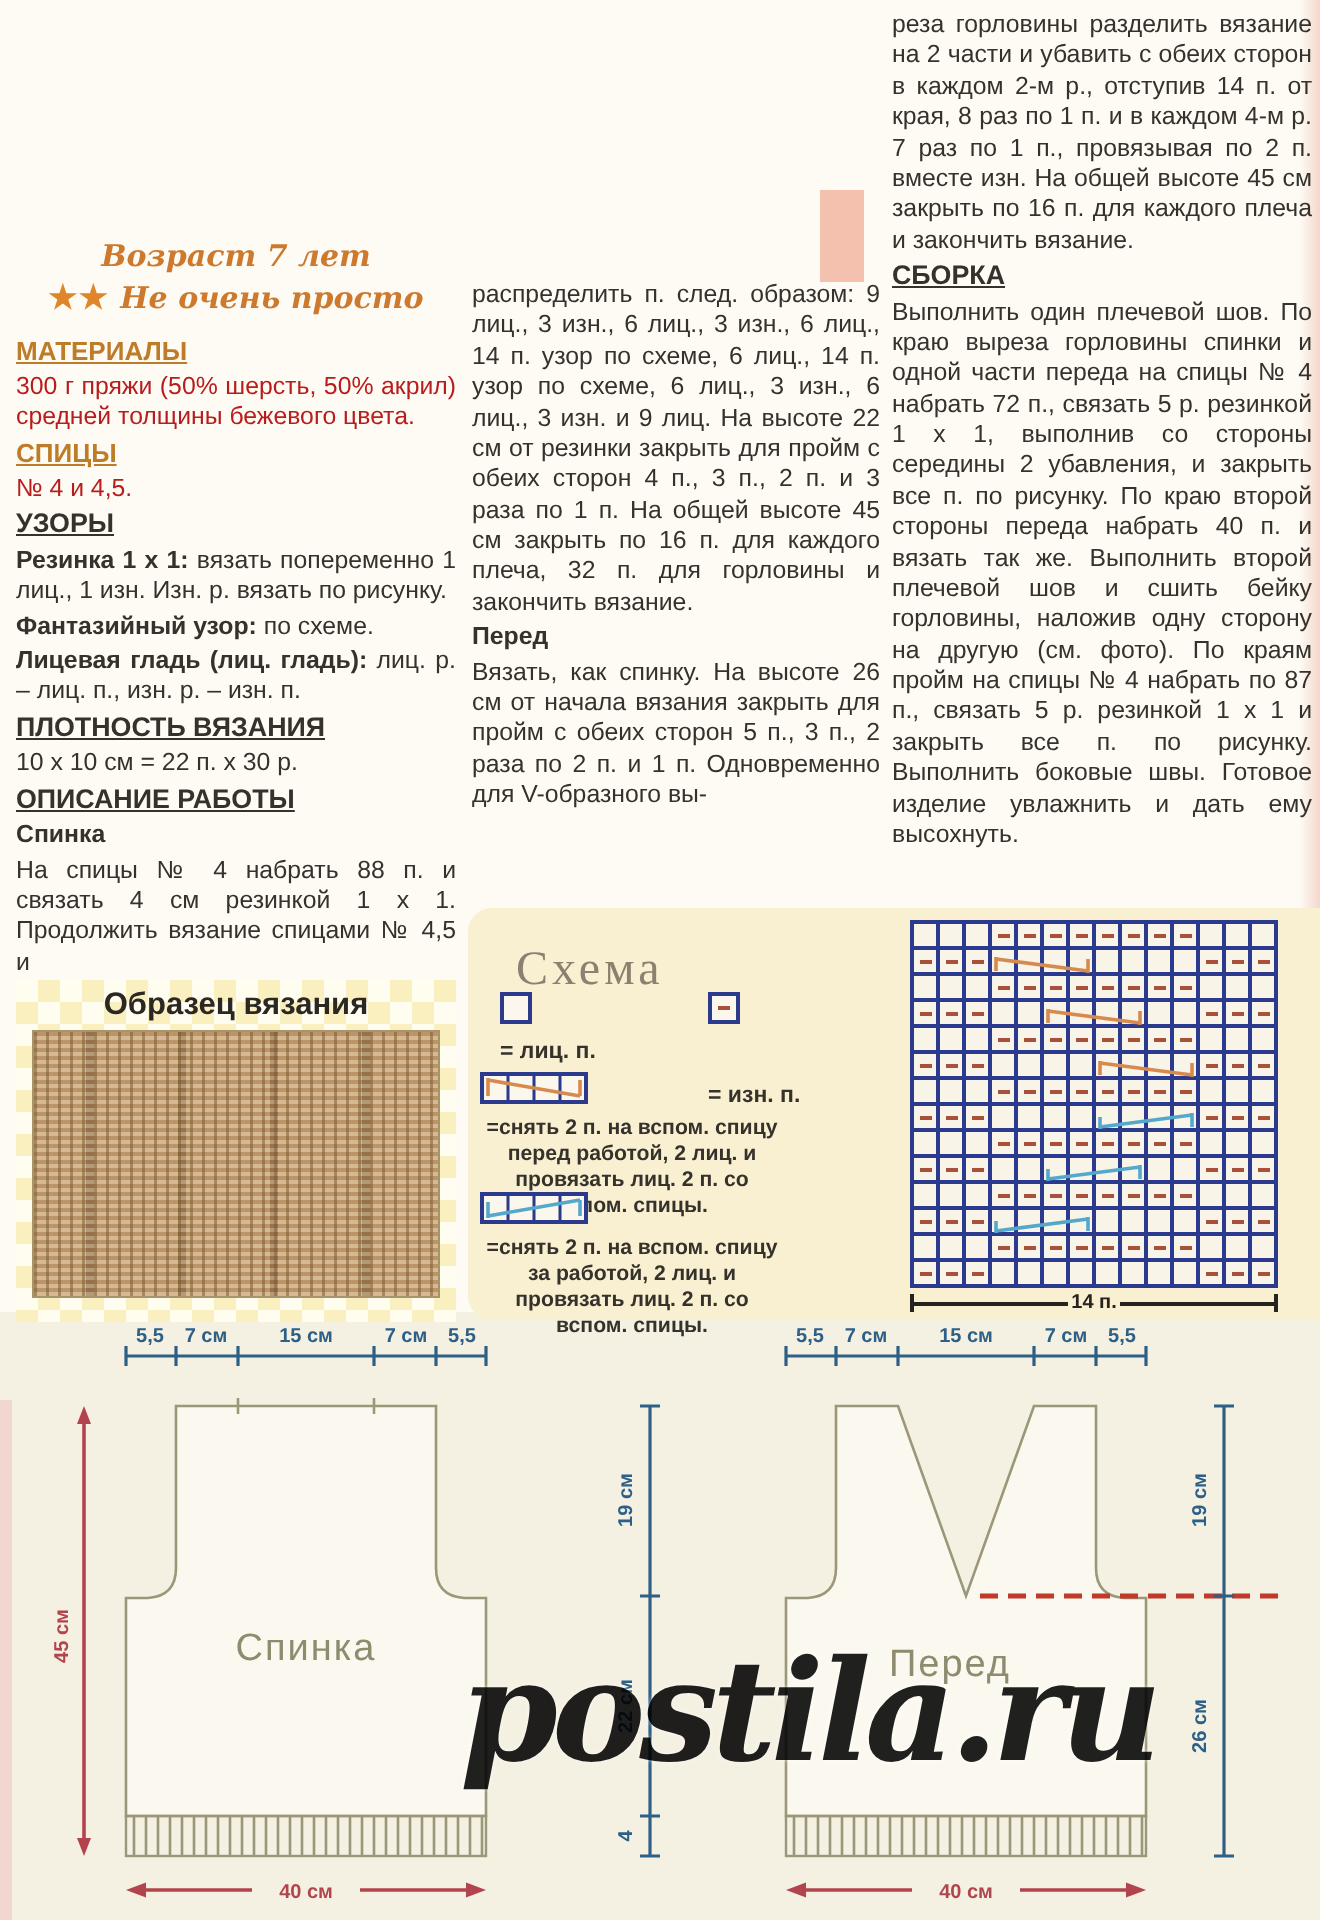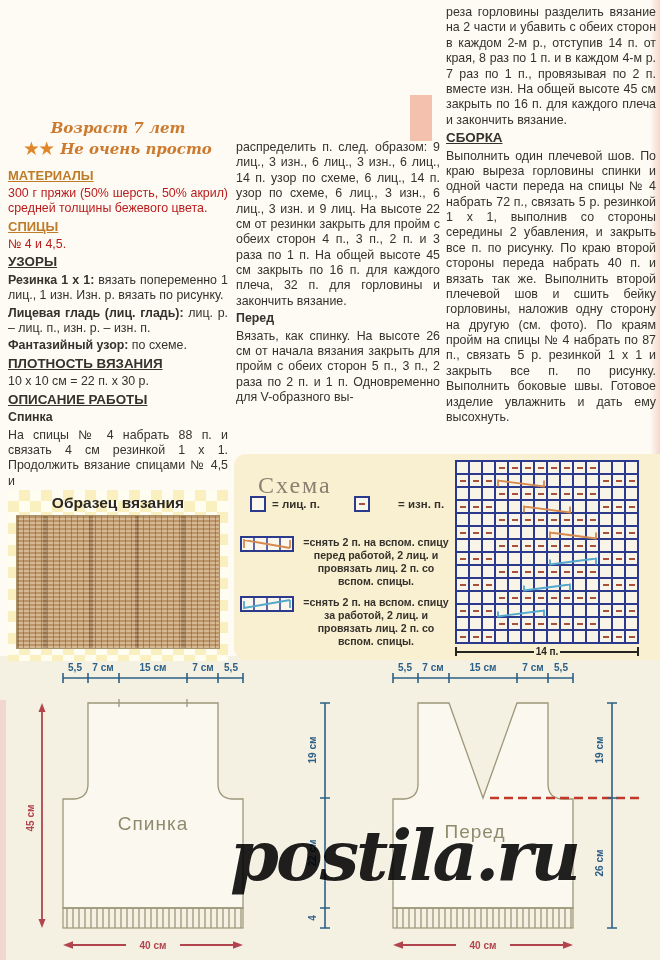--- a/index.html
+++ b/index.html
@@ -40,21 +40,21 @@
      background-image:
        repeating-linear-gradient(90deg,rgba(120,86,42,.5) 0 1.5px,rgba(220,190,145,0) 1.5px 6px),
        repeating-linear-gradient(0deg,rgba(255,246,226,.28) 0 2px,rgba(138,98,58,.2) 2px 4px),
        repeating-linear-gradient(90deg,transparent 0 26px,rgba(88,58,28,.42) 26px 30px,transparent 30px 46px);}
 
   
   .schema{position:absolute;left:234px;top:454px;width:426px;height:206px;background:#f9efd1;
           border-radius:12px 0 0 12px;}
   .schema-title{position:absolute;left:24px;top:18px;font-family:"Liberation Serif",serif;
           font-size:24px;color:#8b8170;letter-spacing:2px;}
-  .lg-row{position:absolute;display:flex;align-items:flex-start;gap:6px;}
+  .lg-row{position:absolute;display:flex;align-items:flex-start;gap:6px;flex-direction:column;}
   .lg-box{width:12px;height:12px;border:2px solid #2b3a8c;background:#fbf7ec;flex:0 0 auto;}
   .lg-box .dash{display:block;width:6px;height:2px;background:#a8503a;margin:5px auto 0 auto;}
   .lg-label{font-size:11.5px;font-weight:700;margin-top:2px;}
   .lg-text{font-size:10.6px;font-weight:700;line-height:1.22;width:152px;text-align:center;}
   .lg-sym{flex:0 0 auto;}
 
   
   .chart-grid{position:absolute;left:221px;top:6px;width:184px;height:184px;box-sizing:border-box;
       background:#2b3a8c;padding:2px;display:grid;grid-template-columns:repeat(14,11px);
       grid-auto-rows:11px;gap:2px;}
@@ -104,22 +104,22 @@
         <span class="stars">★★</span>
         <span>Не очень просто</span>
       </div>
     </div>
     <p class="h-org">МАТЕРИАЛЫ</p>
     <p class="txt-org">300 г пряжи (50% шерсть, 50% акрил) средней толщины бежевого цвета.</p>
     <p class="h-org">СПИЦЫ</p>
     <p class="txt-org">№ 4 и 4,5.</p>
     <p class="h-blk">УЗОРЫ</p>
     <p><b class="lead">Резинка 1 х 1:</b><span> вязать попеременно 1 лиц., 1 изн. Изн. р. вязать по рисунку.</span></p>
+    <p><b class="lead">Фантазийный узор:</b><span> по схеме.</span></p>
     <p><b class="lead">Лицевая гладь (лиц. гладь):</b><span> лиц. р. – лиц. п., изн. р. – изн. п.</span></p>
-    <p><b class="lead">Фантазийный узор:</b><span> по схеме.</span></p>
     <p class="h-blk">ПЛОТНОСТЬ ВЯЗАНИЯ</p>
     <p>10 х 10 см = 22 п. х 30 р.</p>
     <p class="h-blk">ОПИСАНИЕ РАБОТЫ</p>
     <p class="sub">Спинка</p>
     <p>На спицы № 4 набрать 88 п. и связать 4 см резинкой 1 х 1. Продолжить вязание спицами № 4,5 и</p>
   </div>
 
   <div class="sample-wrap">
     <div class="sample-caption">Образец вязания</div>
     <div class="sample-photo"></div>

